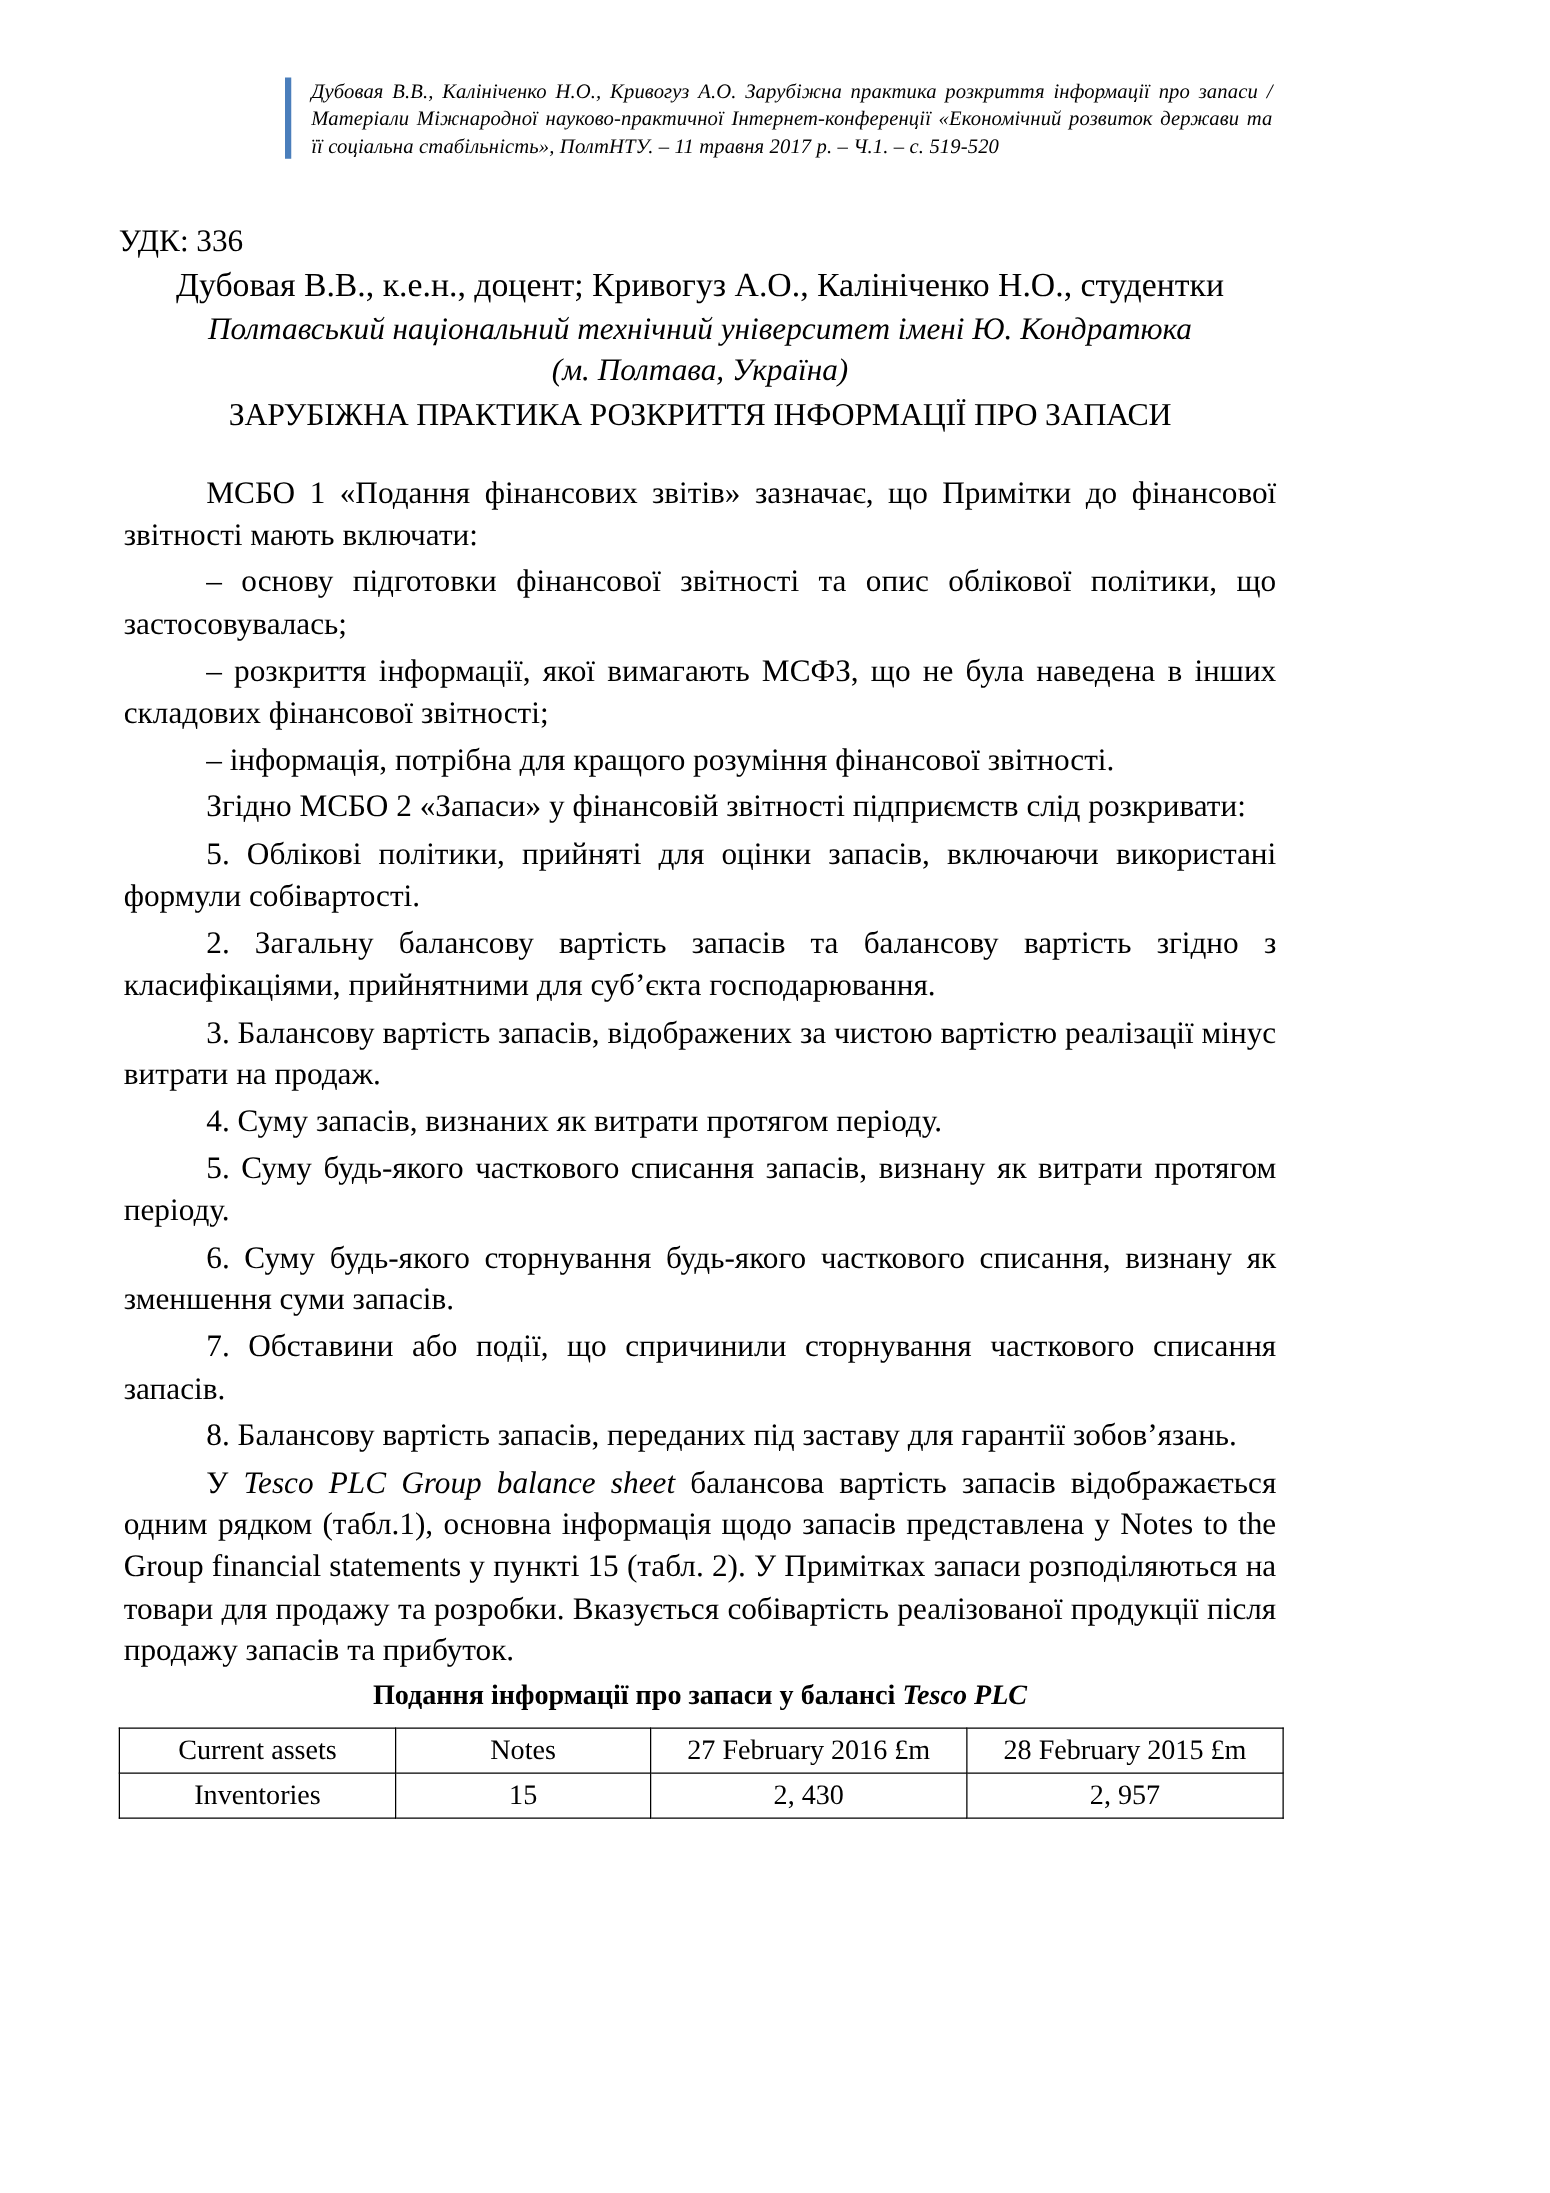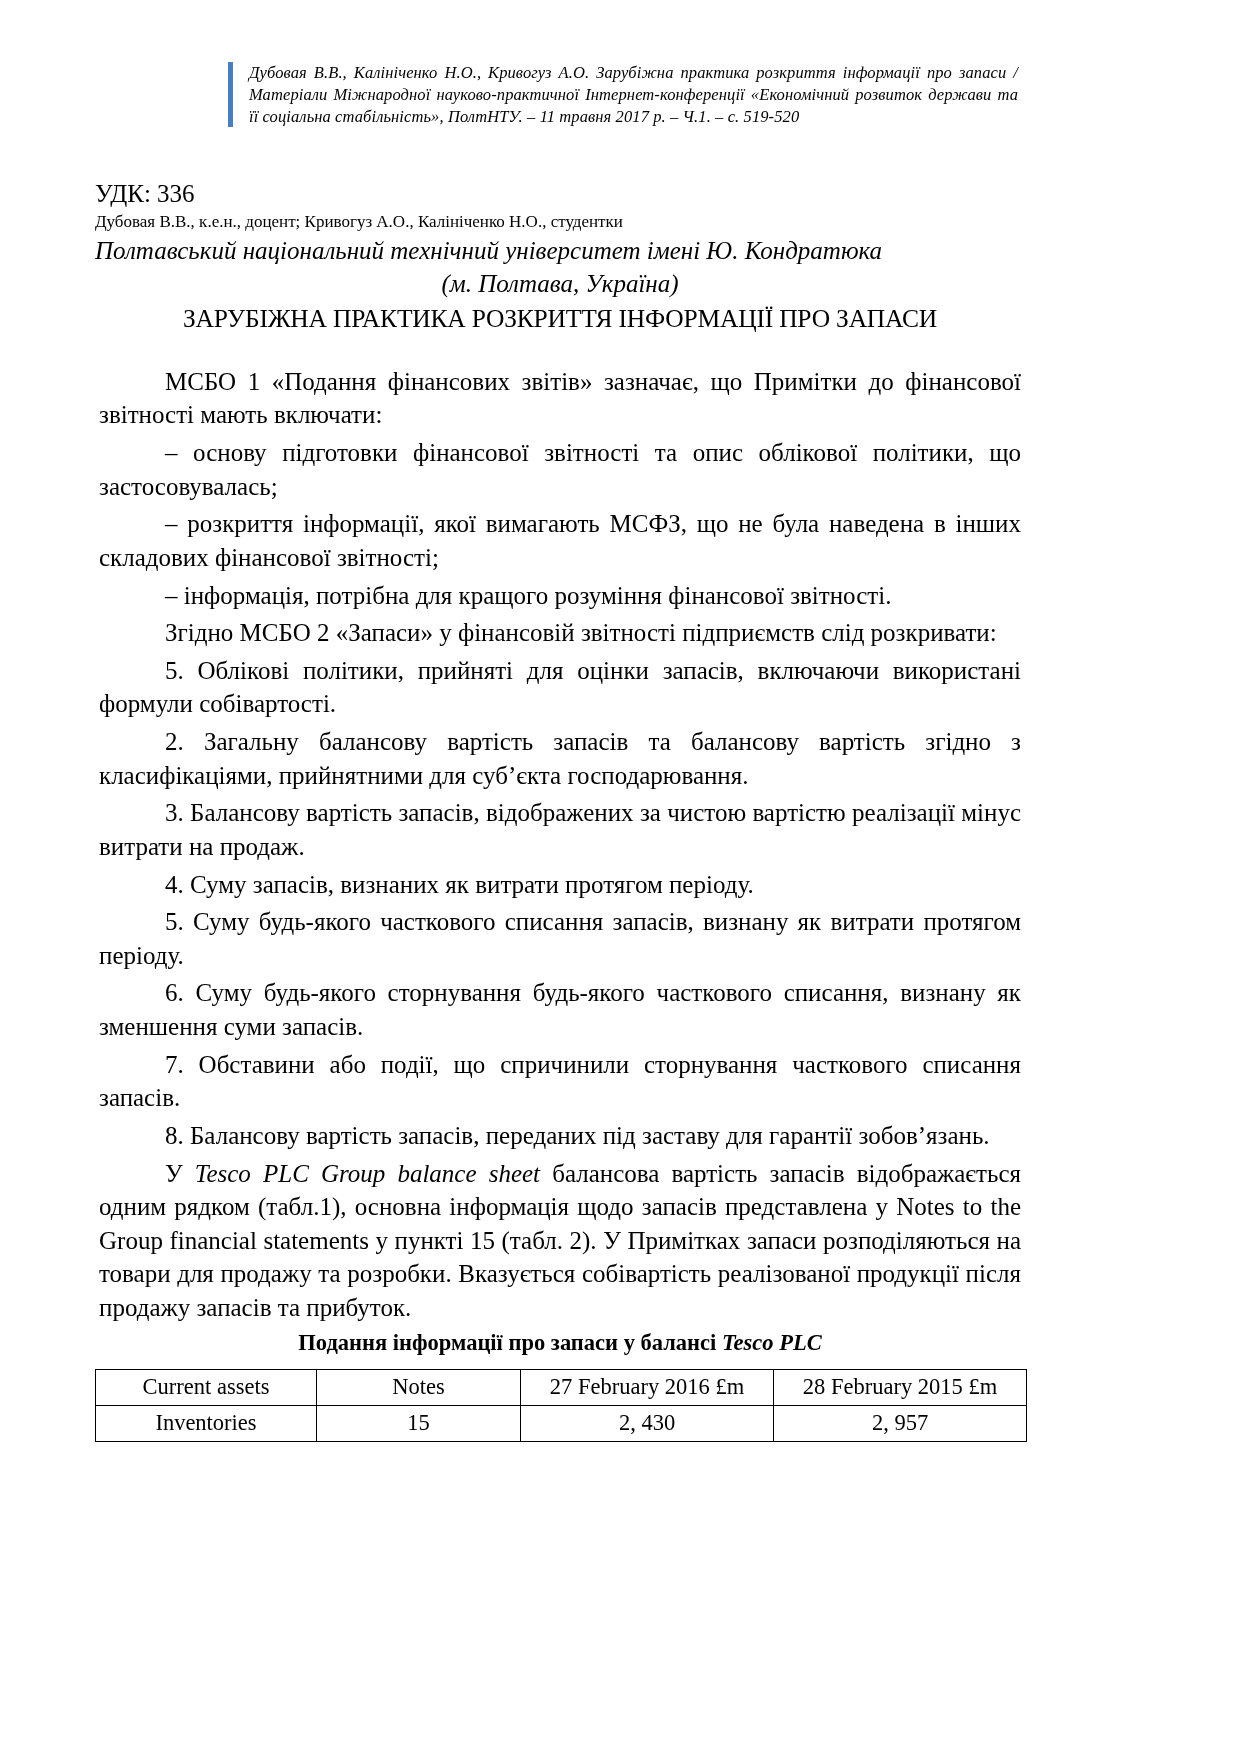--- a/index.html
+++ b/index.html
@@ -51,32 +51,32 @@
     width: 930px;
   }
 
   .udk {
     font-size: 25px;
     line-height: 1.25;
     margin: 0 0 2px 0;
   }
 
   .authors {
-    font-size: 17px;
-    line-height: 1.32;
-    margin: 0;
-    text-align: left;
+    font-size: 27px;
+    line-height: 1.32;
+    margin: 0;
+    text-align: center;
     white-space: nowrap;
   }
 
   .affiliation {
     font-size: 25px;
     line-height: 1.32;
     margin: 0;
-    text-align: left;
+    text-align: center;
     font-style: italic;
     white-space: nowrap;
   }
 
   .city {
     font-size: 25px;
     line-height: 1.32;
     margin: 0;
     text-align: center;
     font-style: italic;

